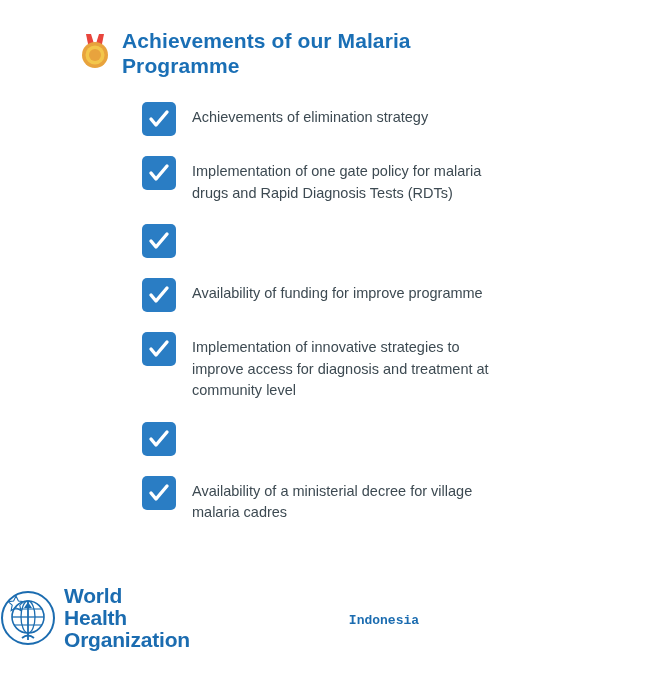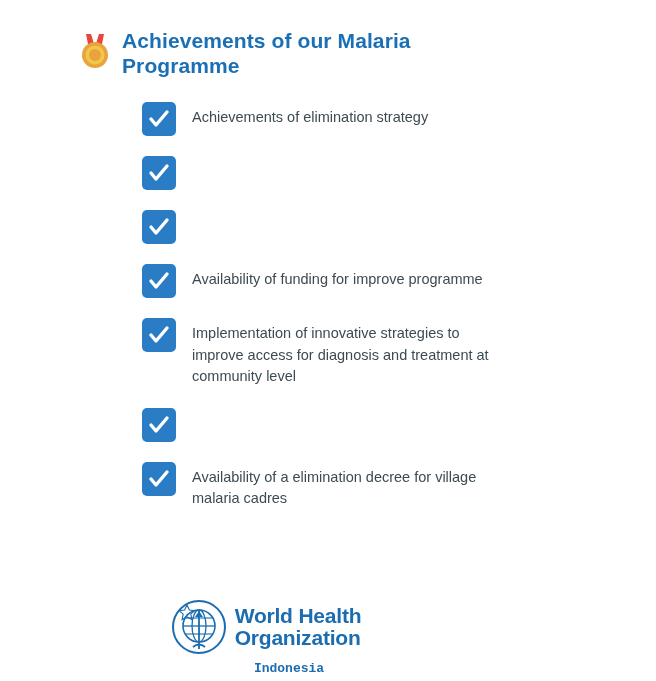--- a/index.html
+++ b/index.html
@@ -73,23 +73,22 @@
     color: #3d4a52;
     padding-top: 5px;
     max-width: 345px;
   }
 
   
   .logo-wrap {
     position: absolute;
     left: 0;
     right: 0;
-    bottom: 5px;
-    display: flex;
-    flex-direction: column;
+    bottom: 30px;
+    display: flex;
     align-items: center;
   }
   .logo-row {
     display: flex;
     align-items: center;
     gap: 8px;
   }
   .logo-emblem {
     width: 56px;
     height: 56px;
@@ -147,20 +146,21 @@
       </span>
       <span class="item-text">Achievements of elimination strategy</span>
     </div>
 
     <div class="list-item">
       <span class="check-box">
         <svg width="22" height="22" viewBox="0 0 22 22">
             <path d="M3 11 L8 17 L19 4" stroke="#ffffff" stroke-width="3.4" fill="none" stroke-linecap="round" stroke-linejoin="round"></path>
           </svg>
       </span>
+      <span class="item-text">Implementation of one gate policy for malaria drugs and Rapid Diagnosis Tests (RDTs)</span>
     </div>
 
     <div class="list-item">
       <span class="check-box">
         <svg width="22" height="22" viewBox="0 0 22 22">
             <path d="M3 11 L8 17 L19 4" stroke="#ffffff" stroke-width="3.4" fill="none" stroke-linecap="round" stroke-linejoin="round"></path>
           </svg>
       </span>
     </div>
 
@@ -189,21 +189,21 @@
           </svg>
       </span>
     </div>
 
     <div class="list-item">
       <span class="check-box">
         <svg width="22" height="22" viewBox="0 0 22 22">
             <path d="M3 11 L8 17 L19 4" stroke="#ffffff" stroke-width="3.4" fill="none" stroke-linecap="round" stroke-linejoin="round"></path>
           </svg>
       </span>
-      <span class="item-text">Availability of a elimination decree for village malaria cadres</span>
+      <span class="item-text">Availability of a ministerial decree for village malaria cadres</span>
     </div>
 
   </div>
 
   <div class="logo-wrap">
     <div class="logo-row">
       <span class="logo-emblem">
         <svg width="56" height="56" viewBox="0 0 56 56">
           <circle cx="28" cy="28" r="26" fill="none" stroke="#1b6cb0" stroke-width="2"></circle>
           <circle cx="28" cy="27" r="16" fill="none" stroke="#1b6cb0" stroke-width="1.6"></circle>

